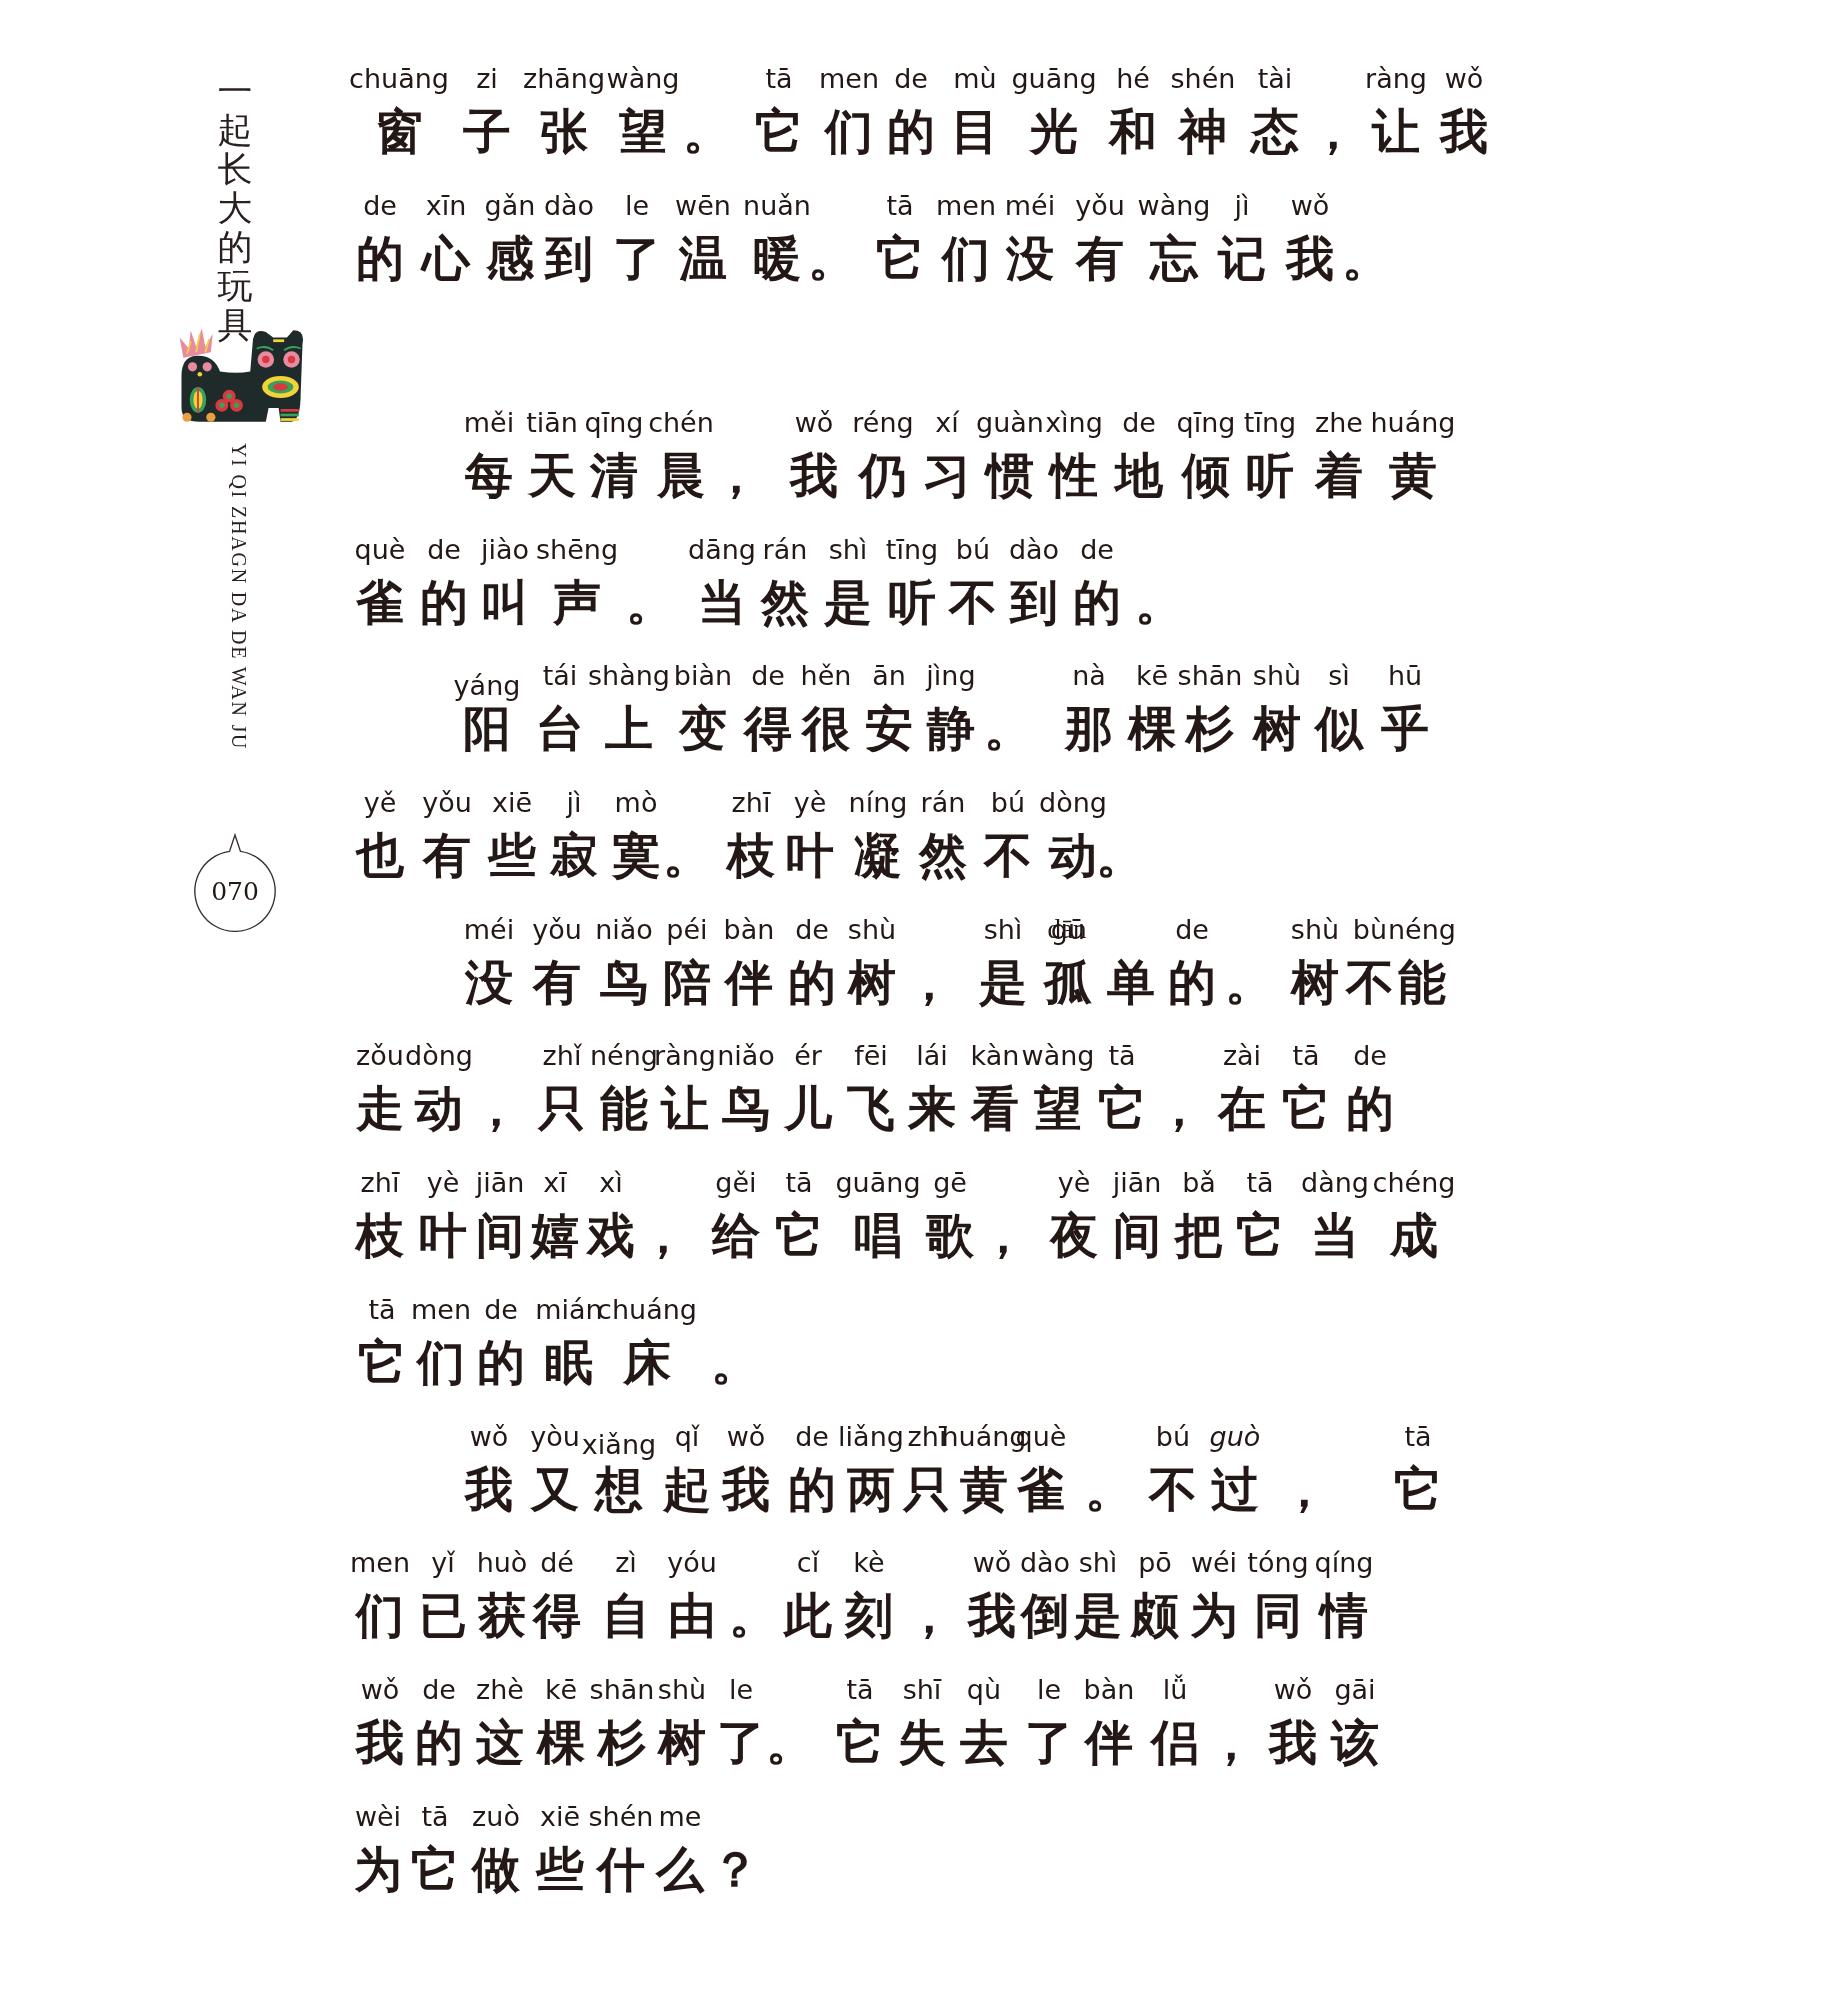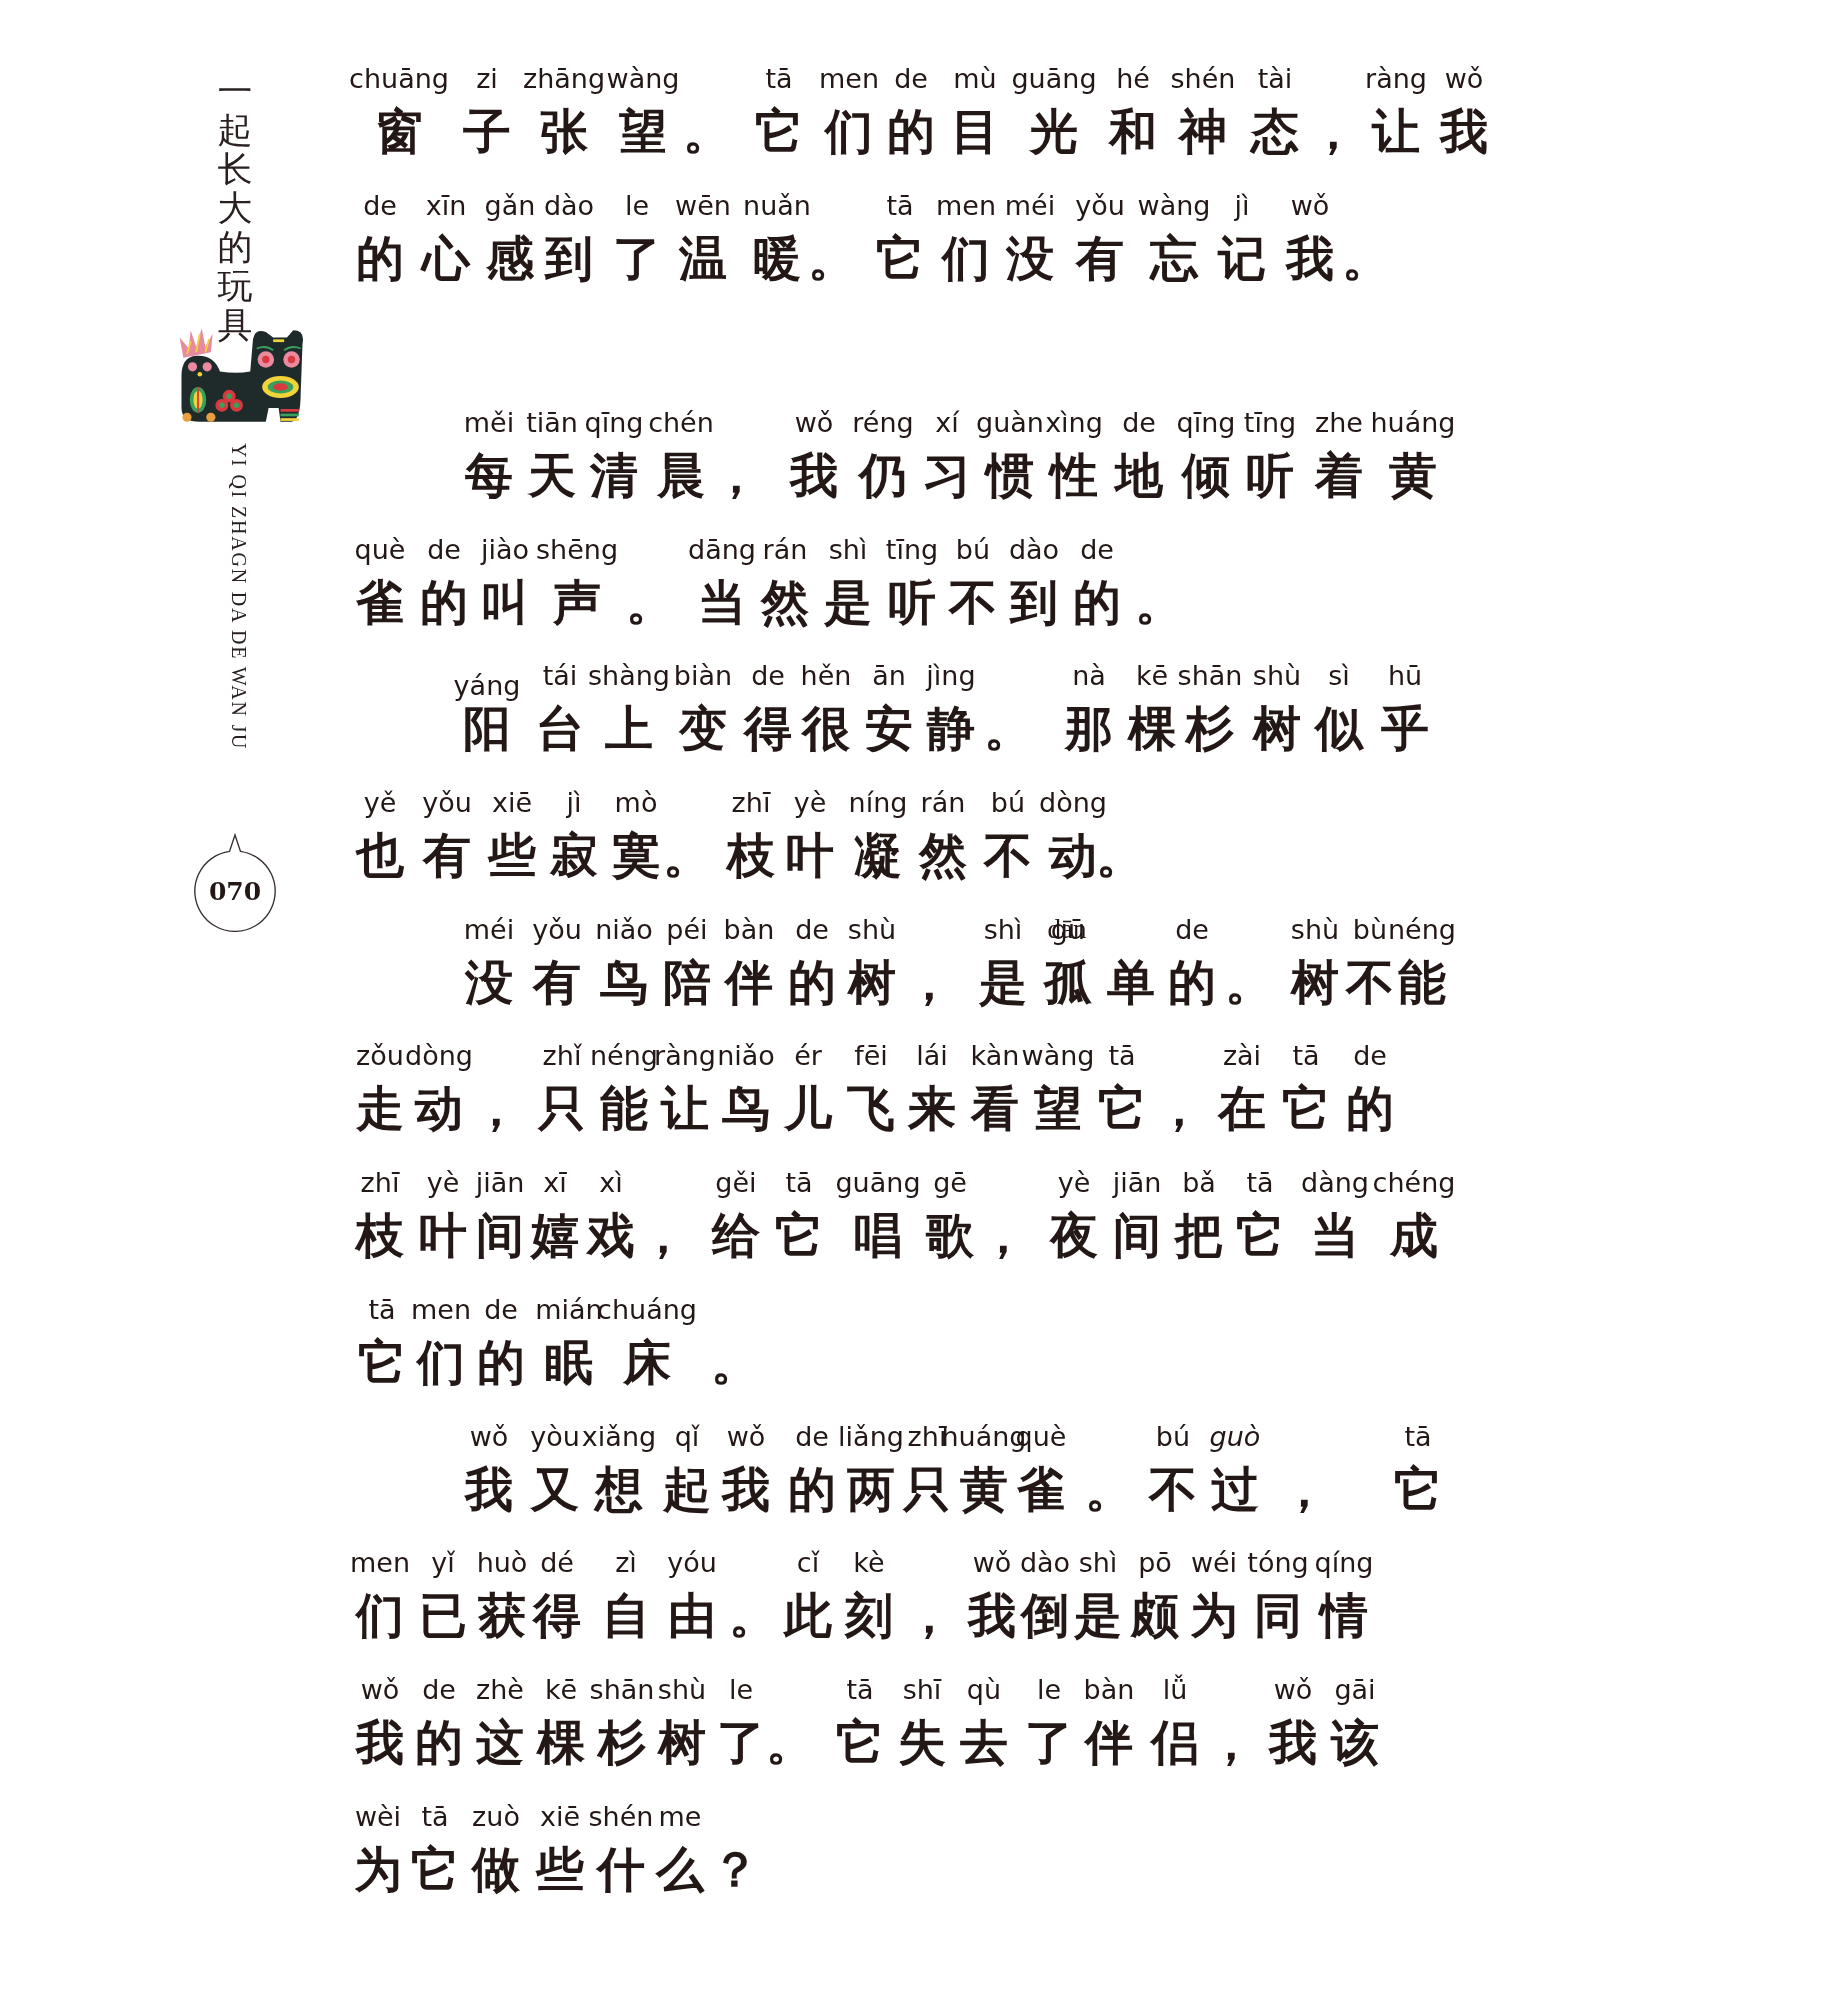--- a/index.html
+++ b/index.html
@@ -3,21 +3,21 @@
 <meta charset="utf-8">
 <style>
   html, body { margin:0; padding:0; background:#ffffff; }
   body { width:1844px; height:1999px; position:relative; overflow:hidden; font-family:"DejaVu Sans", sans-serif; color:#231815; }
   .side-title { position:absolute; left:213px; top:72px; width:44px; font-family:"DejaVu Serif", serif; font-size:35px; line-height:39px; text-align:center; color:#2a2020; }
   .side-title span { display:block; }
   .toy { position:absolute; left:163px; top:321px; width:147px; height:110px; }
   .side-pinyin { position:absolute; left:219px; top:443px; width:37px; height:367px; }
   .side-pinyin span { position:absolute; left:0; top:0; transform-origin:0 0; transform:translate(31px,0) rotate(90deg); white-space:nowrap; font-family:"Liberation Serif", serif; font-size:20px; letter-spacing:1.8px; color:#2a2020; }
   .page-bubble { position:absolute; left:193px; top:831px; width:84px; height:101px; }
-  .page-num { position:absolute; left:193px; top:877px; width:84px; text-align:center; font-family:"DejaVu Serif", serif; font-weight:bold; font-size:25px; color:#231815; }
+  .page-num { position:absolute; left:193px; top:877px; width:84px; text-align:center; font-family:"DejaVu Serif", serif; font-weight:normal; font-size:25px; color:#231815; }
   .row { position:absolute; left:0; width:1844px; }
   .py { position:absolute; font-family:"DejaVu Sans", sans-serif; font-size:27px; white-space:nowrap; color:#231815; transform:translateX(-50%); }
   .hz { position:absolute; font-family:"DejaVu Sans", sans-serif; font-size:48px; white-space:nowrap; color:#231815; transform:translateX(-50%); font-weight:bold; }
 </style>
 </head>
 <body>
 
 <div class="side-title" id="side-title">
     <span>一</span>
     <span>起</span>
@@ -365,21 +365,21 @@
       <span class="hz" style="left: 569px; top: 37px;">眠</span>
       <span class="py" style="left: 647px; top: 0px;">chuáng</span>
       <span class="hz" style="left: 647px; top: 37px;">床</span>
       <span class="hz" style="left: 735px; top: 37px;">。</span>
     </div>
     <div class="row" style="top: 1421px;">
       <span class="py" style="left: 489px; top: 0px;">wǒ</span>
       <span class="hz" style="left: 489px; top: 37px;">我</span>
       <span class="py" style="left: 555px; top: 0px;">yòu</span>
       <span class="hz" style="left: 555px; top: 37px;">又</span>
-      <span class="py" style="left: 619px; top: 0px;">xiǎng</span>
+      <span class="py" style="left: 619px; top: 8px;">xiǎng</span>
       <span class="hz" style="left: 619px; top: 37px;">想</span>
       <span class="py" style="left: 687px; top: 0px;">qǐ</span>
       <span class="hz" style="left: 687px; top: 37px;">起</span>
       <span class="py" style="left: 746px; top: 0px;">wǒ</span>
       <span class="hz" style="left: 746px; top: 37px;">我</span>
       <span class="py" style="left: 812px; top: 0px;">de</span>
       <span class="hz" style="left: 812px; top: 37px;">的</span>
       <span class="py" style="left: 871px; top: 0px;">liǎng</span>
       <span class="hz" style="left: 871px; top: 37px;">两</span>
       <span class="py" style="left: 927px; top: 0px;">zhī</span>

